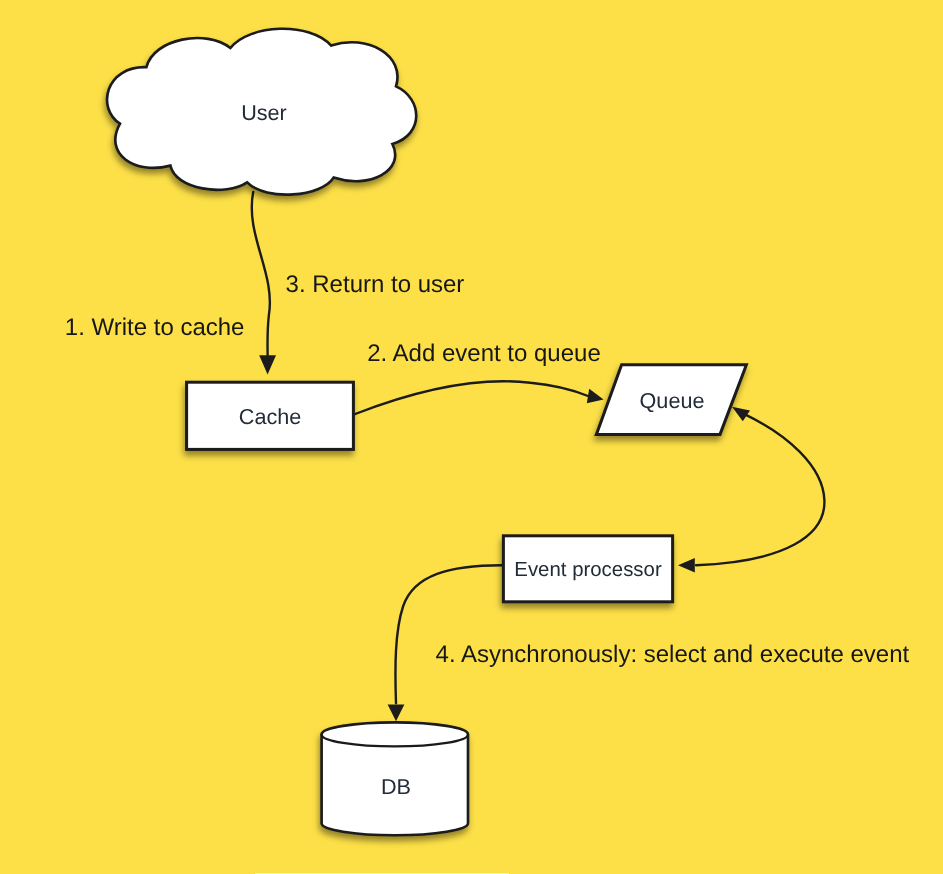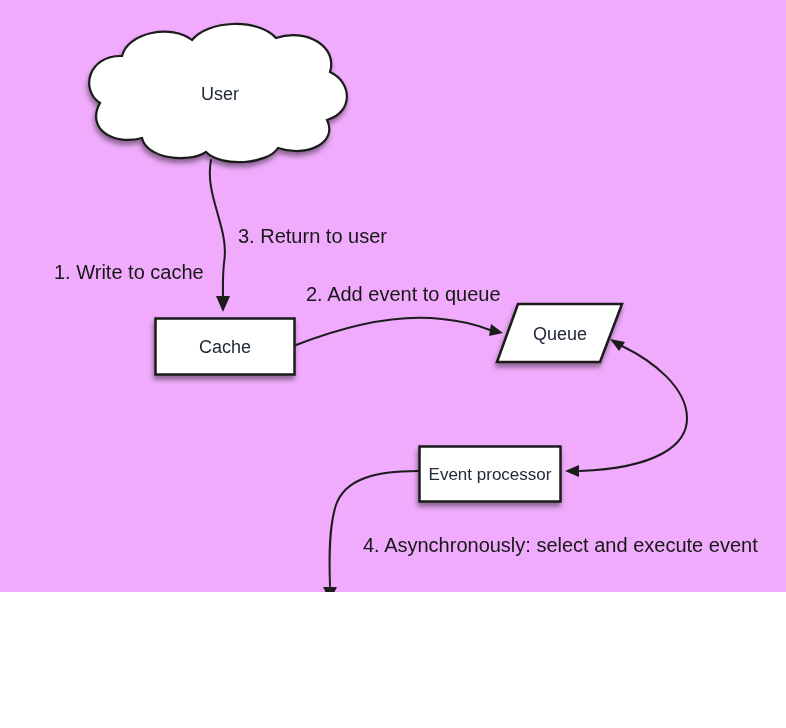--- a/index.html
+++ b/index.html
@@ -3,22 +3,22 @@
 <meta charset="utf-8">
 <style>
   html, body {
     margin: 0;
     padding: 0;
     background: #ffffff;
   }
   .canvas {
     position: relative;
     width: 786px;
-    height: 592px;
-    background: #f0abfc;
+    height: 728px;
+    background: #fde047;
     font-family: "Liberation Sans", sans-serif;
     overflow: hidden;
   }
   svg { display: block; }
   .shape {
     fill: #ffffff;
     stroke: #1a1a1a;
     stroke-width: 2.5;
     filter: url(#softShadow);
   }

